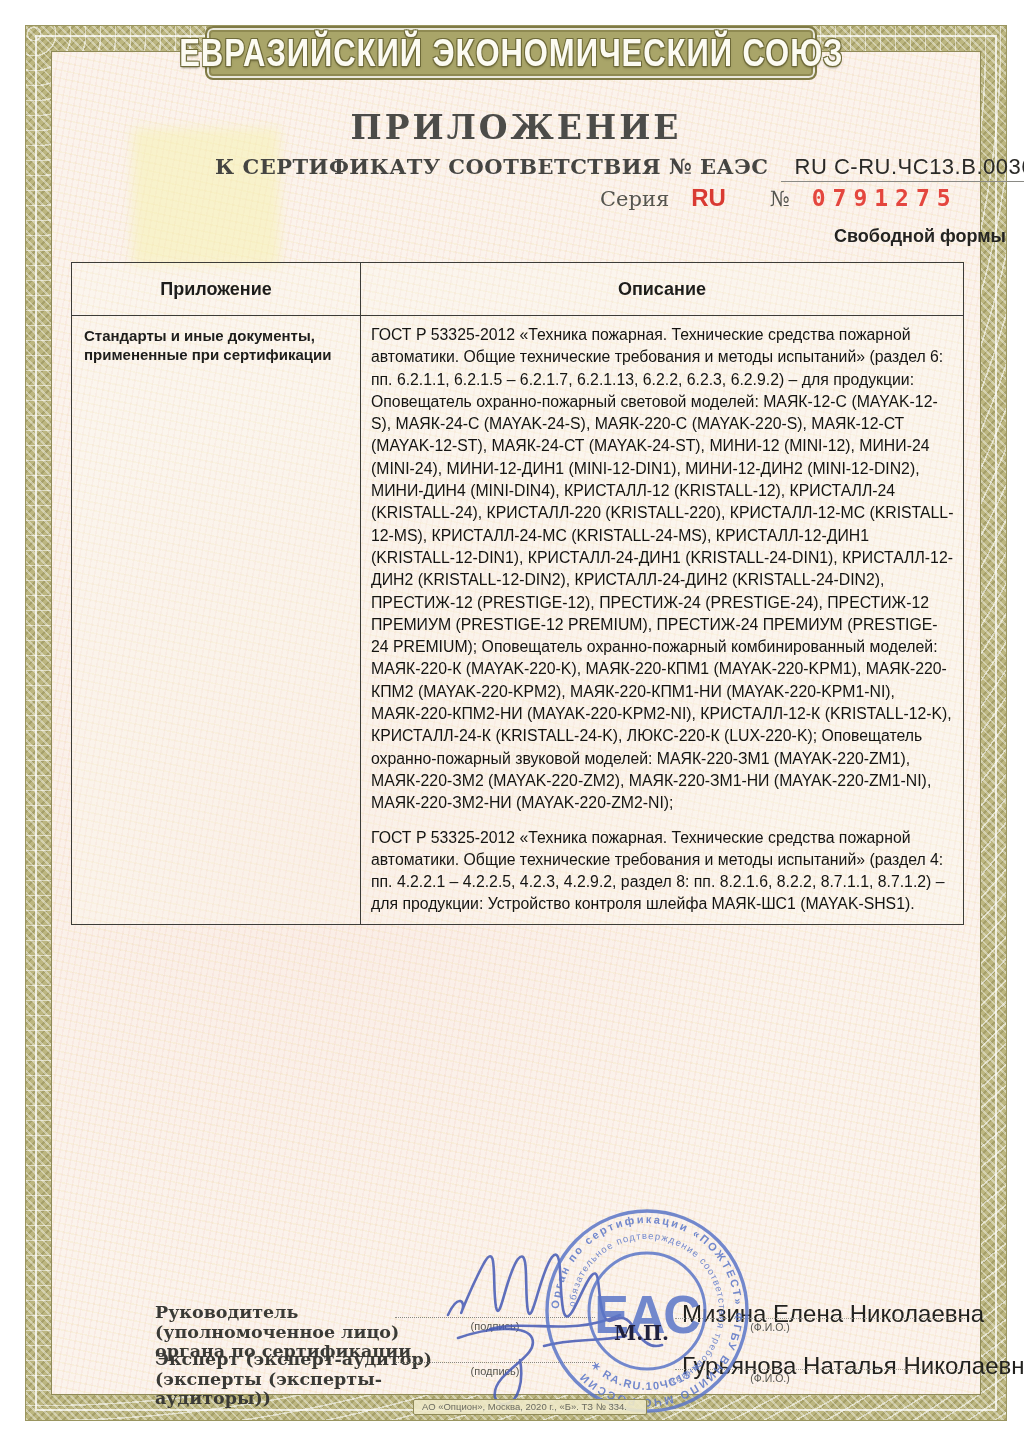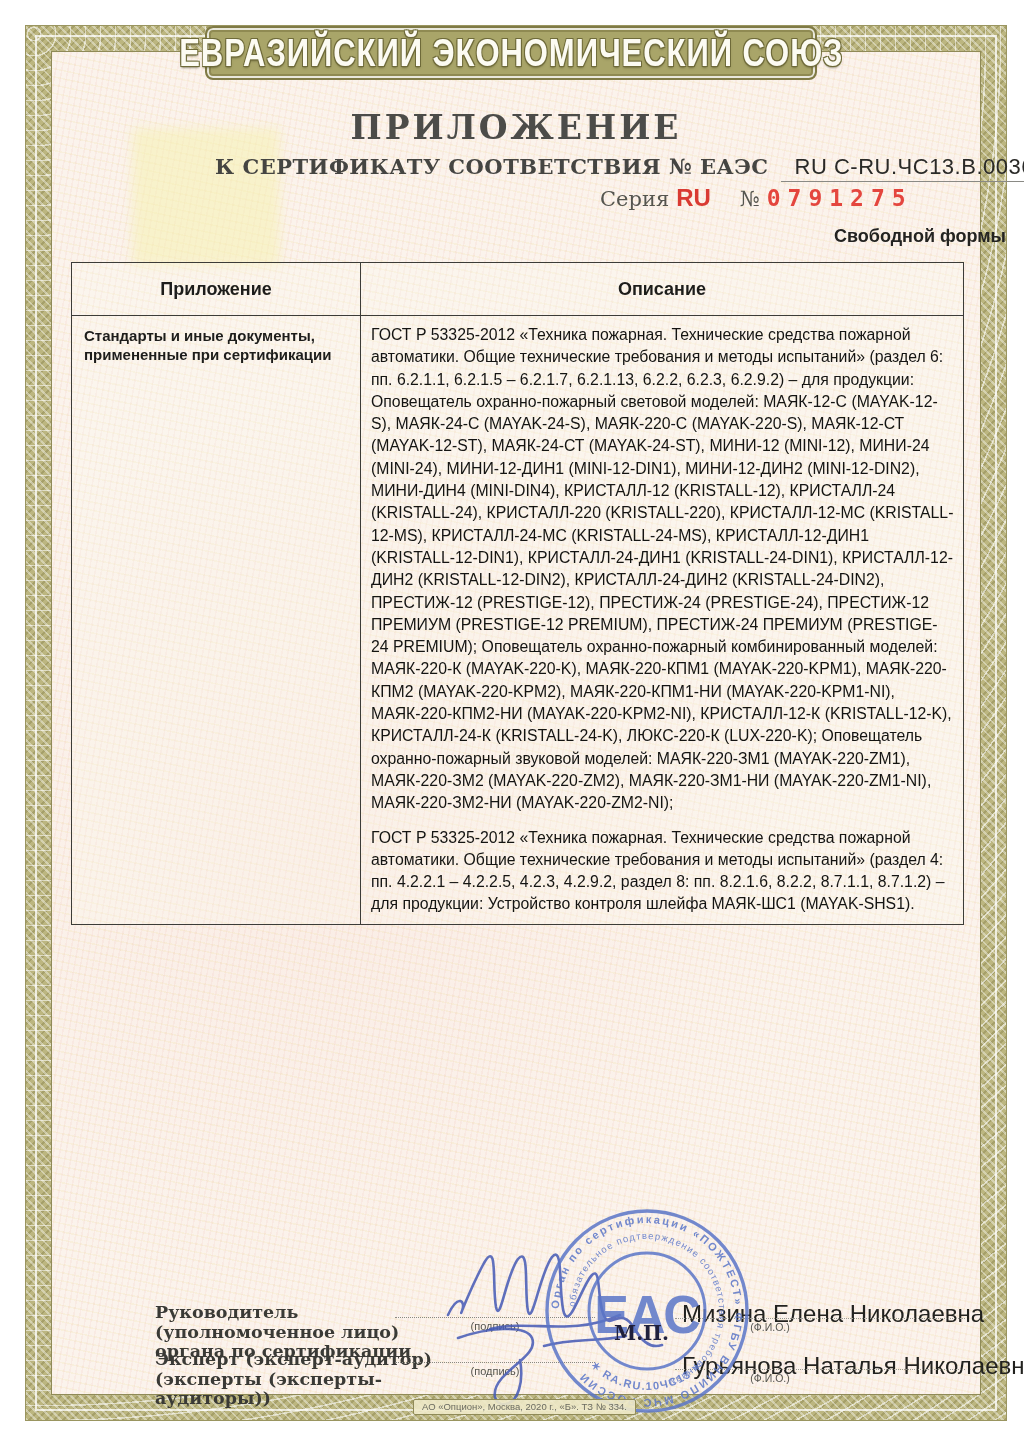--- a/index.html
+++ b/index.html
@@ -71,21 +71,21 @@
     font-family:"DejaVu Serif", serif; font-weight:bold;
     font-size:21px; color:#454542; letter-spacing:.5px;
   }
   .cert-number {
     flex:1; margin-left:12px; padding:0 4px 1px 14px;
     border-bottom:1.5px solid #8a8a85;
     font-size:22px; color:#2a2a28; letter-spacing:.5px;
   }
   .series-row {
     position:absolute; left:574px; top:158px; white-space:nowrap;
-    display:flex; align-items:baseline; gap:7px;
+    display:flex; align-items:baseline; gap:22px;
   }
   .series-label { font-family:"DejaVu Serif", serif; font-size:21px; color:#55554f; }
   .series-value { font-family:Liberation Sans, sans-serif; font-weight:bold; font-size:24px; color:#d93a32; }
   .number-sign  { font-family:"DejaVu Serif", serif; font-size:21px; color:#55554f; margin-left:22px; }
   .blank-number { font-family:"DejaVu Sans Mono", monospace; font-weight:bold; font-size:23px; letter-spacing:7px; color:#e4463e; }
   .form-note {
     position:absolute; left:0; top:200px; width:100%; text-align:right;
     font-weight:bold; font-size:18px; color:#232321;
   }
 
@@ -154,21 +154,21 @@
 
   
   .signature-svg { position:absolute; pointer-events:none; z-index:4; }
   .sig-svg-1 { left:414px; top:1219px; }
   .sig-svg-2 { left:414px; top:1294px; }
   .stamp-svg { position:absolute; left:516px; top:1180px; opacity:.85; z-index:4; }
 
   
   .print-info {
     position:absolute; left:387px; top:1373px; z-index:6;
-    padding:1px 8px 2px 8px; border:1px solid #8f8a58;
+    padding:1px 19px 2px 8px; border:1px solid #8f8a58;
     background:rgba(238,233,200,.9); border-radius:2px;
     font-size:9.5px; color:#6b6b60; white-space:nowrap;
   }
 </style>
 </head>
 <body>
 
 <div class="page">
   <div class="inner">
     <div class="watermark"></div>

